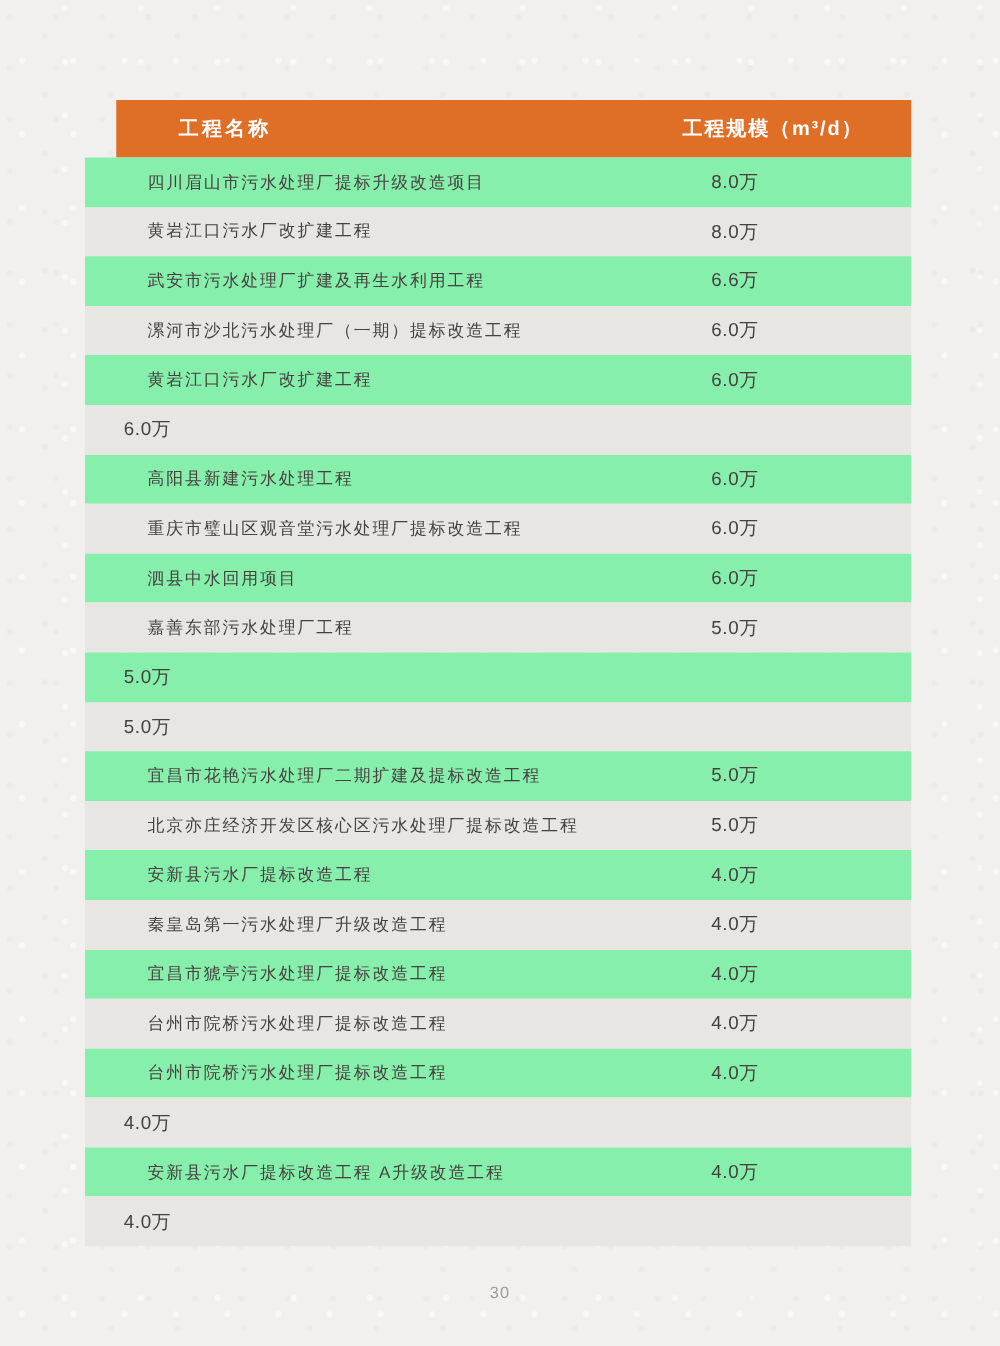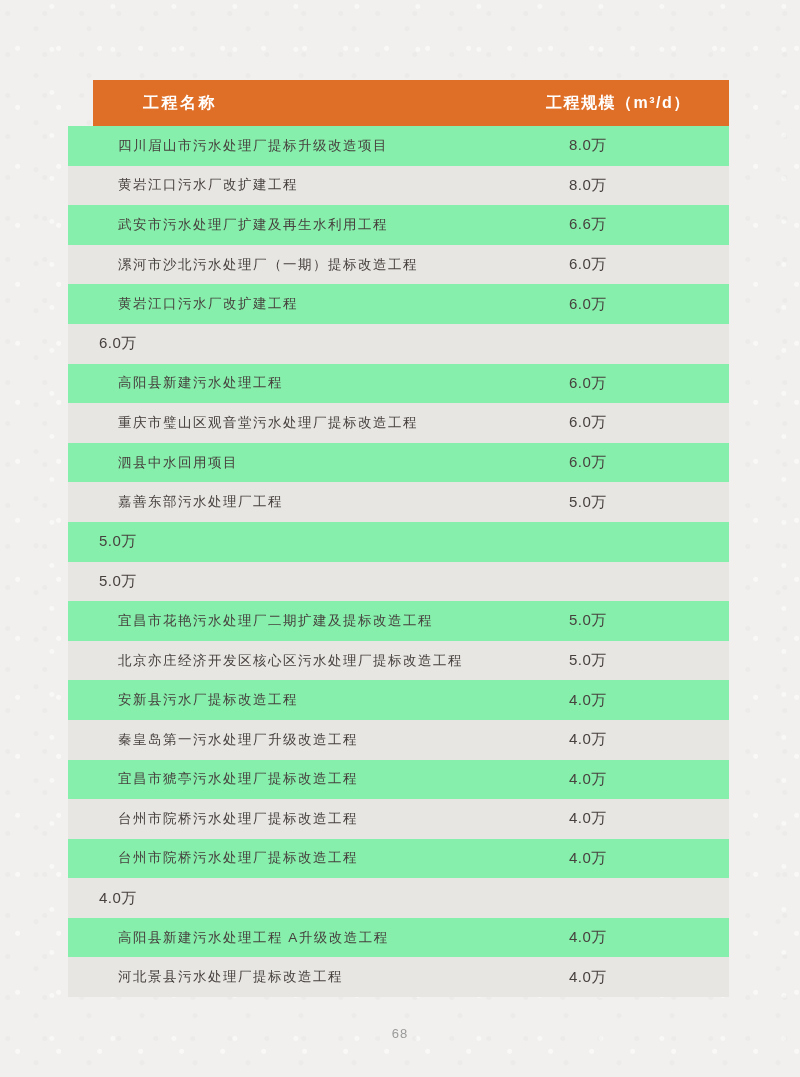--- a/index.html
+++ b/index.html
@@ -196,24 +196,23 @@
   <div class="tr">
     <div class="td-name">台州市院桥污水处理厂提标改造工程</div>
     <div class="td-scale">4.0万</div>
   </div>
 
   <div class="tr">
     <div class="td-scale">4.0万</div>
   </div>
 
   <div class="tr">
-    <div class="td-name">高阳县新建污水处理工程 A升级改造工程</div>
-    <div class="td-scale">4.0万</div>
-  </div>
-
-  <div class="tr">
-    <div class="td-name">河北景县污水处理厂提标改造工程</div>
+    <div class="td-name">安新县污水厂提标改造工程 A升级改造工程</div>
+    <div class="td-scale">4.0万</div>
+  </div>
+
+  <div class="tr">
     <div class="td-scale">4.0万</div>
   </div>
 </div>
 </div>
 
-<div class="page-number">68</div>
+<div class="page-number">30</div>
 
 </body></html>

